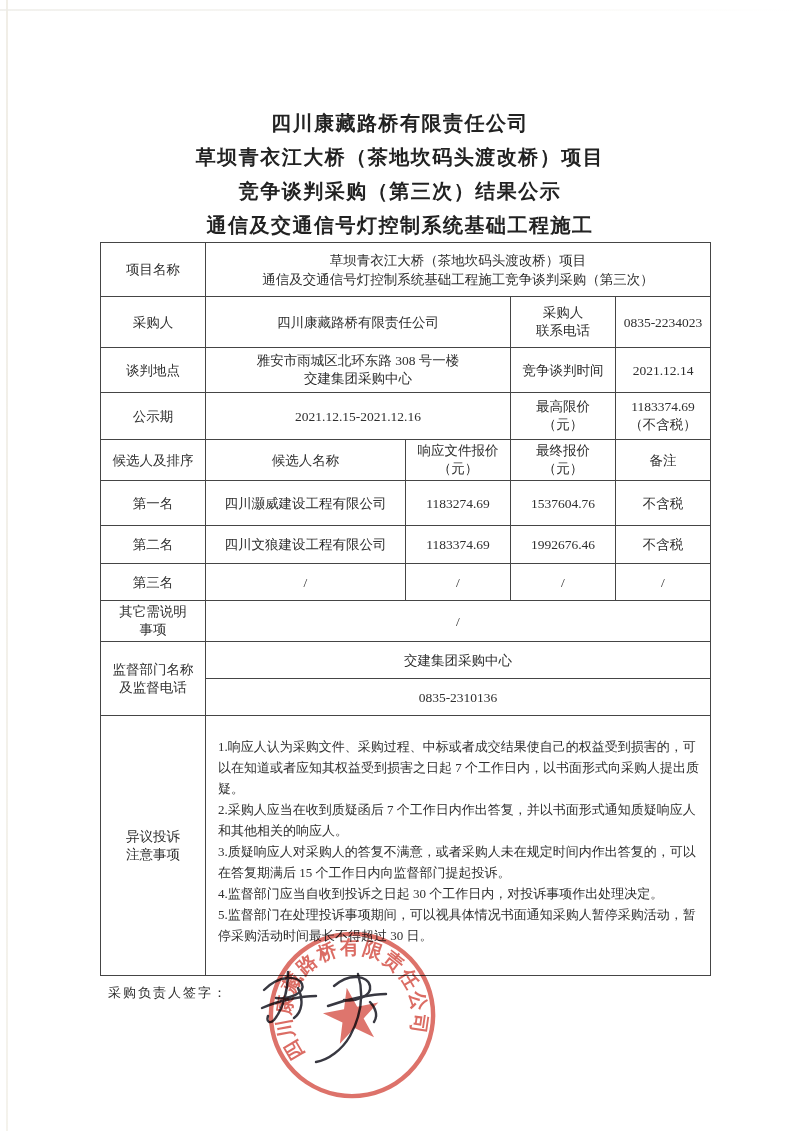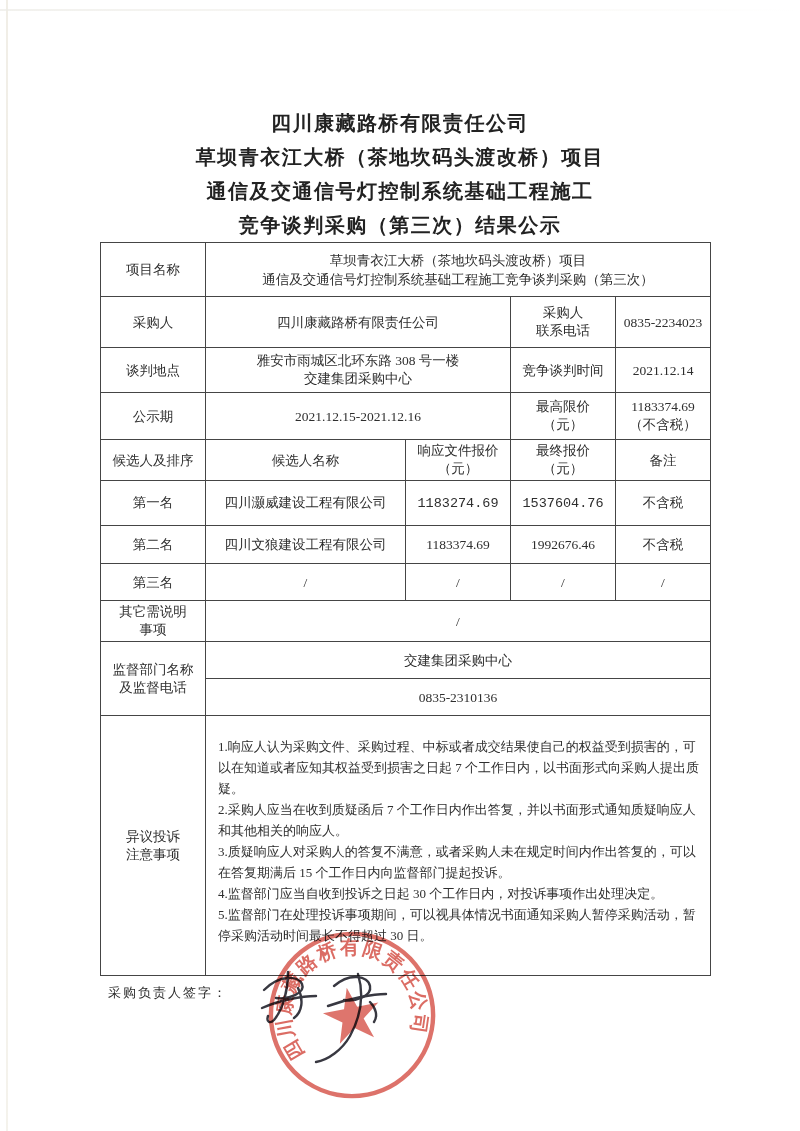--- a/index.html
+++ b/index.html
@@ -71,22 +71,22 @@
 </style>
 </head>
 <body>
 
 <div class="scan-edge-left"></div>
 <div class="scan-edge-top"></div>
 
 <div class="title-block">
   <div class="title-line">四川康藏路桥有限责任公司</div>
   <div class="title-line">草坝青衣江大桥（茶地坎码头渡改桥）项目</div>
+  <div class="title-line">竞争谈判采购（第三次）结果公示</div>
   <div class="title-line">通信及交通信号灯控制系统基础工程施工</div>
-  <div class="title-line">竞争谈判采购（第三次）结果公示</div>
 </div>
 
 <table class="doc-table">
   <colgroup>
     <col style="width:105px">
       <col style="width:200px">
       <col style="width:105px">
       <col style="width:105px">
       <col style="width:95px">
   </colgroup>
@@ -140,21 +140,21 @@
         <div class="small-lh">响应文件报价</div>
         <div class="small-lh">（元）</div>
       </td>
       <td>
         <div class="small-lh">最终报价</div>
         <div class="small-lh">（元）</div>
       </td>
       <td>备注</td>
     </tr>
 
-    <tr style="height:45px;font-family:Liberation Mono, monospace;">
+    <tr style="height:45px;">
       <td>第一名</td>
       <td>四川灏威建设工程有限公司</td>
       <td>1183274.69</td>
       <td>1537604.76</td>
       <td>不含税</td>
     </tr>
 
     <tr style="height:38px;">
       <td>第二名</td>
       <td>四川文狼建设工程有限公司</td>

